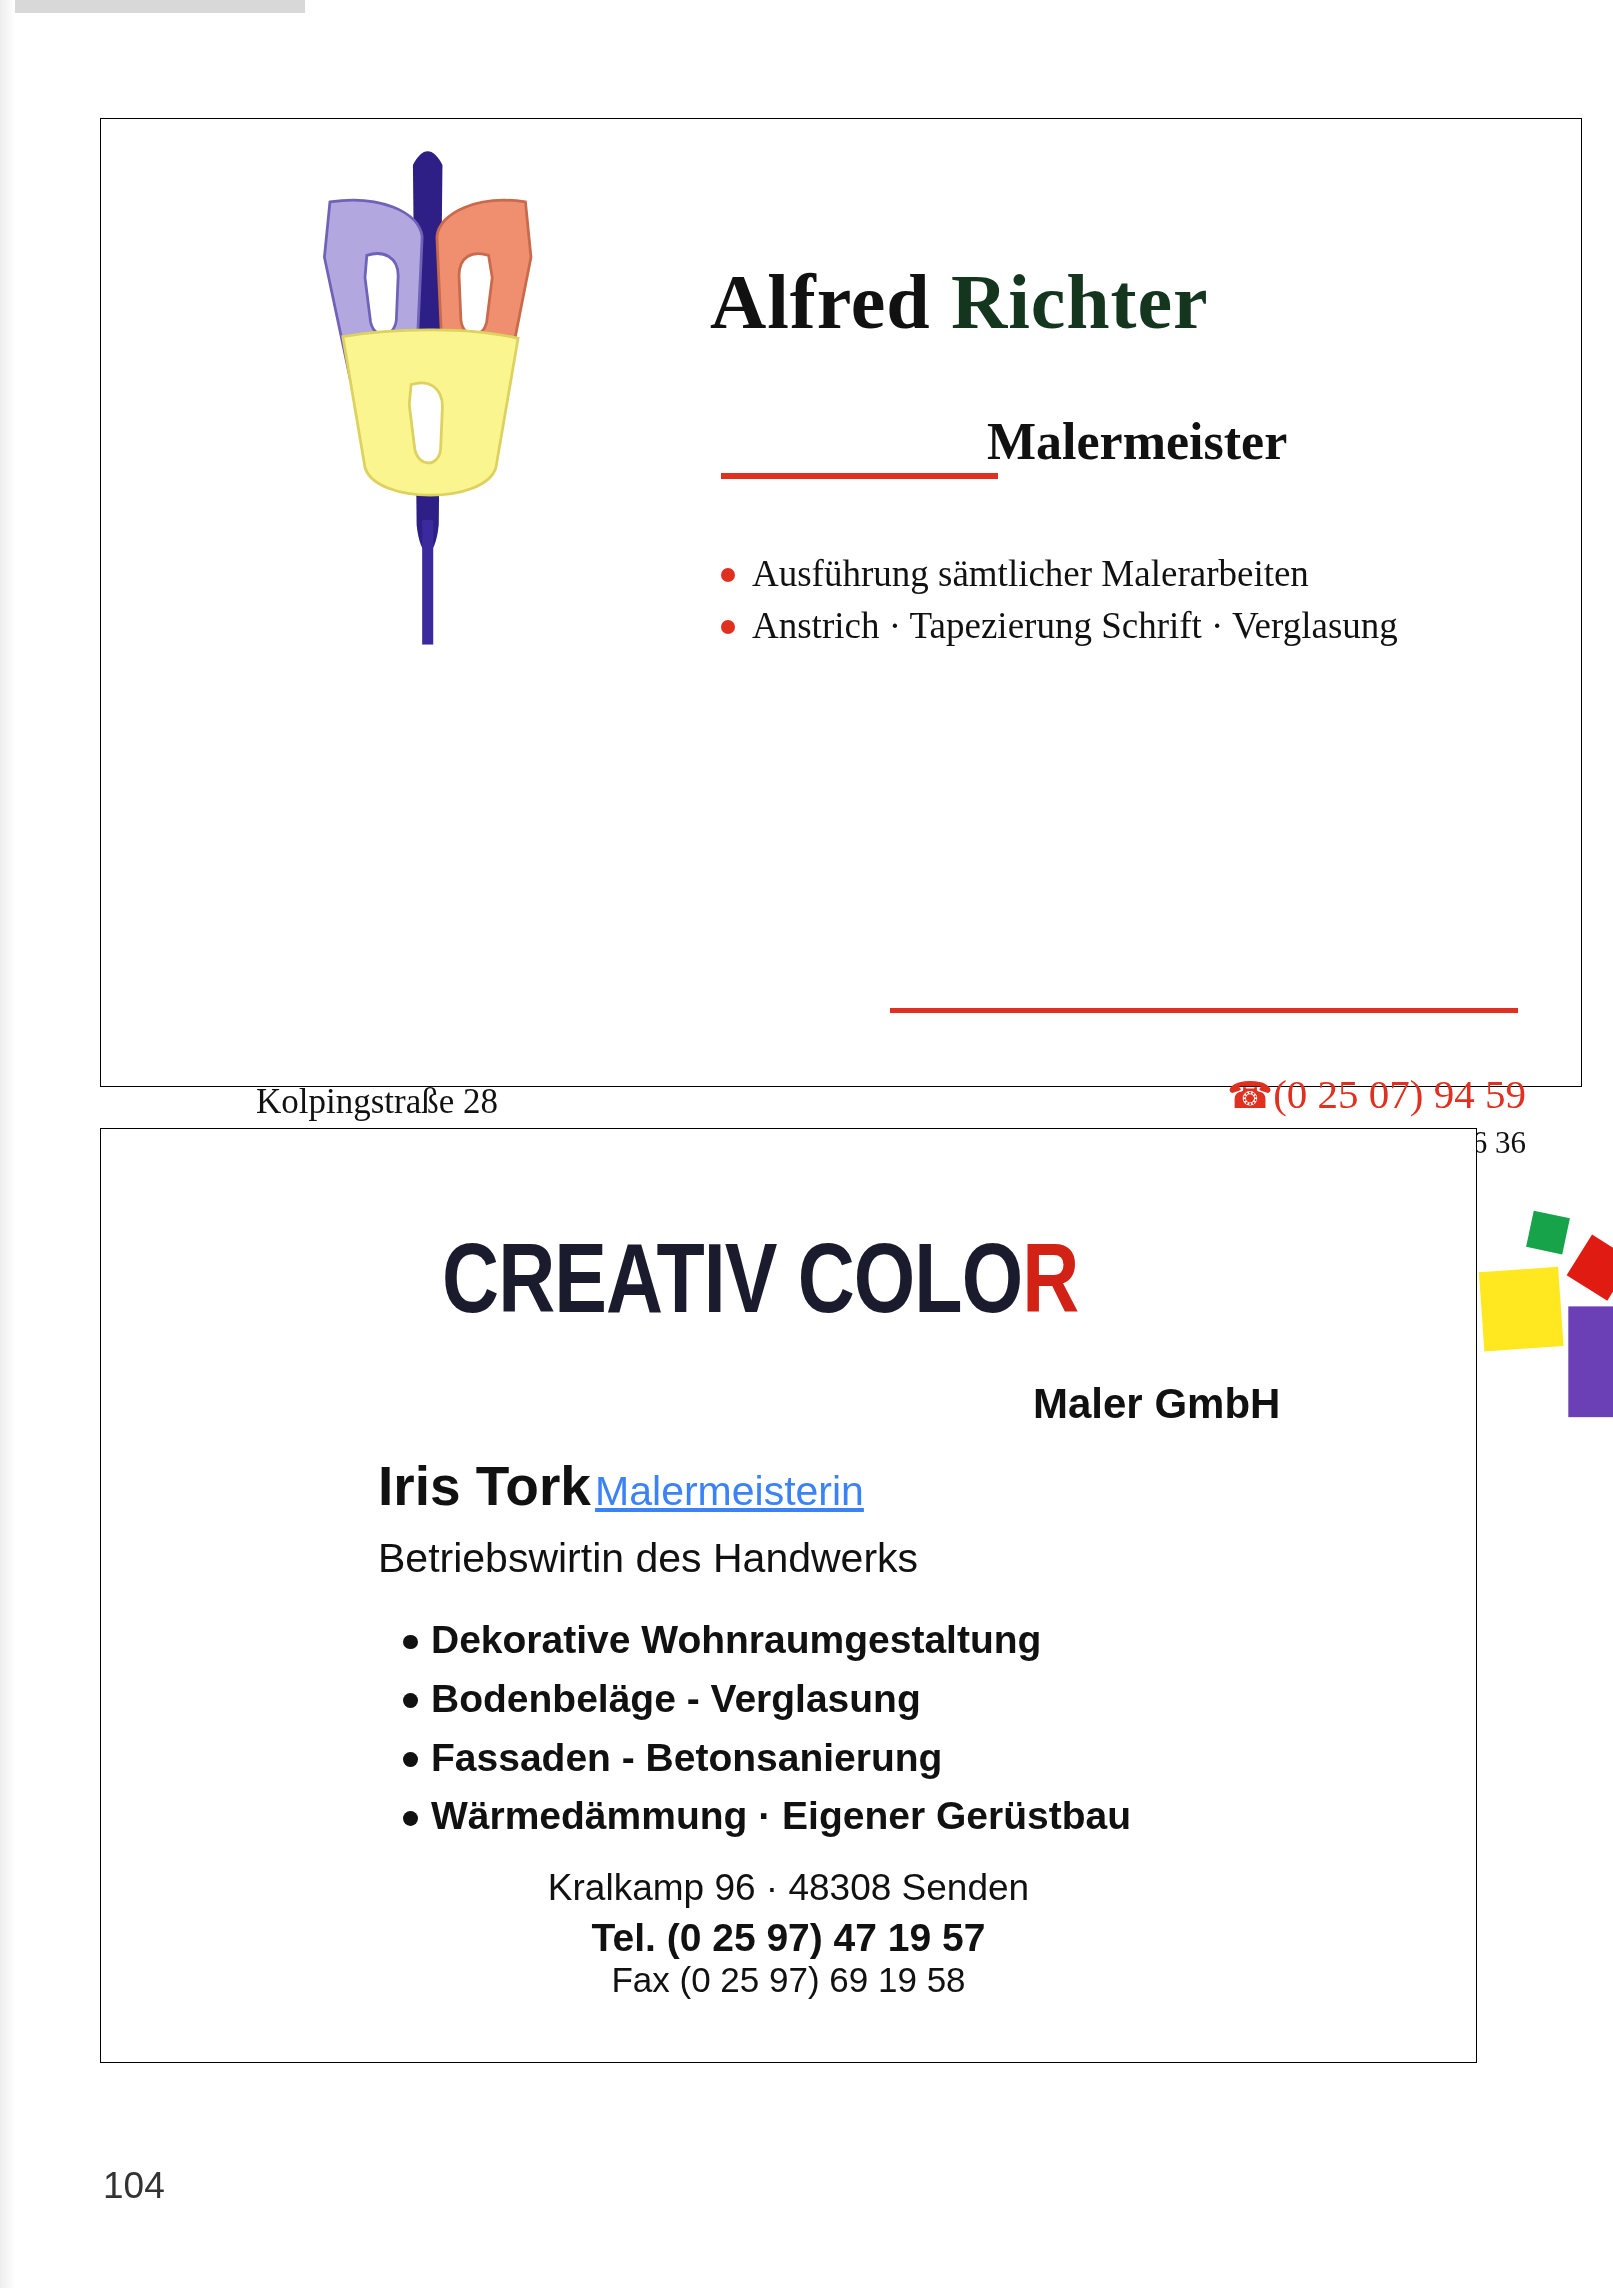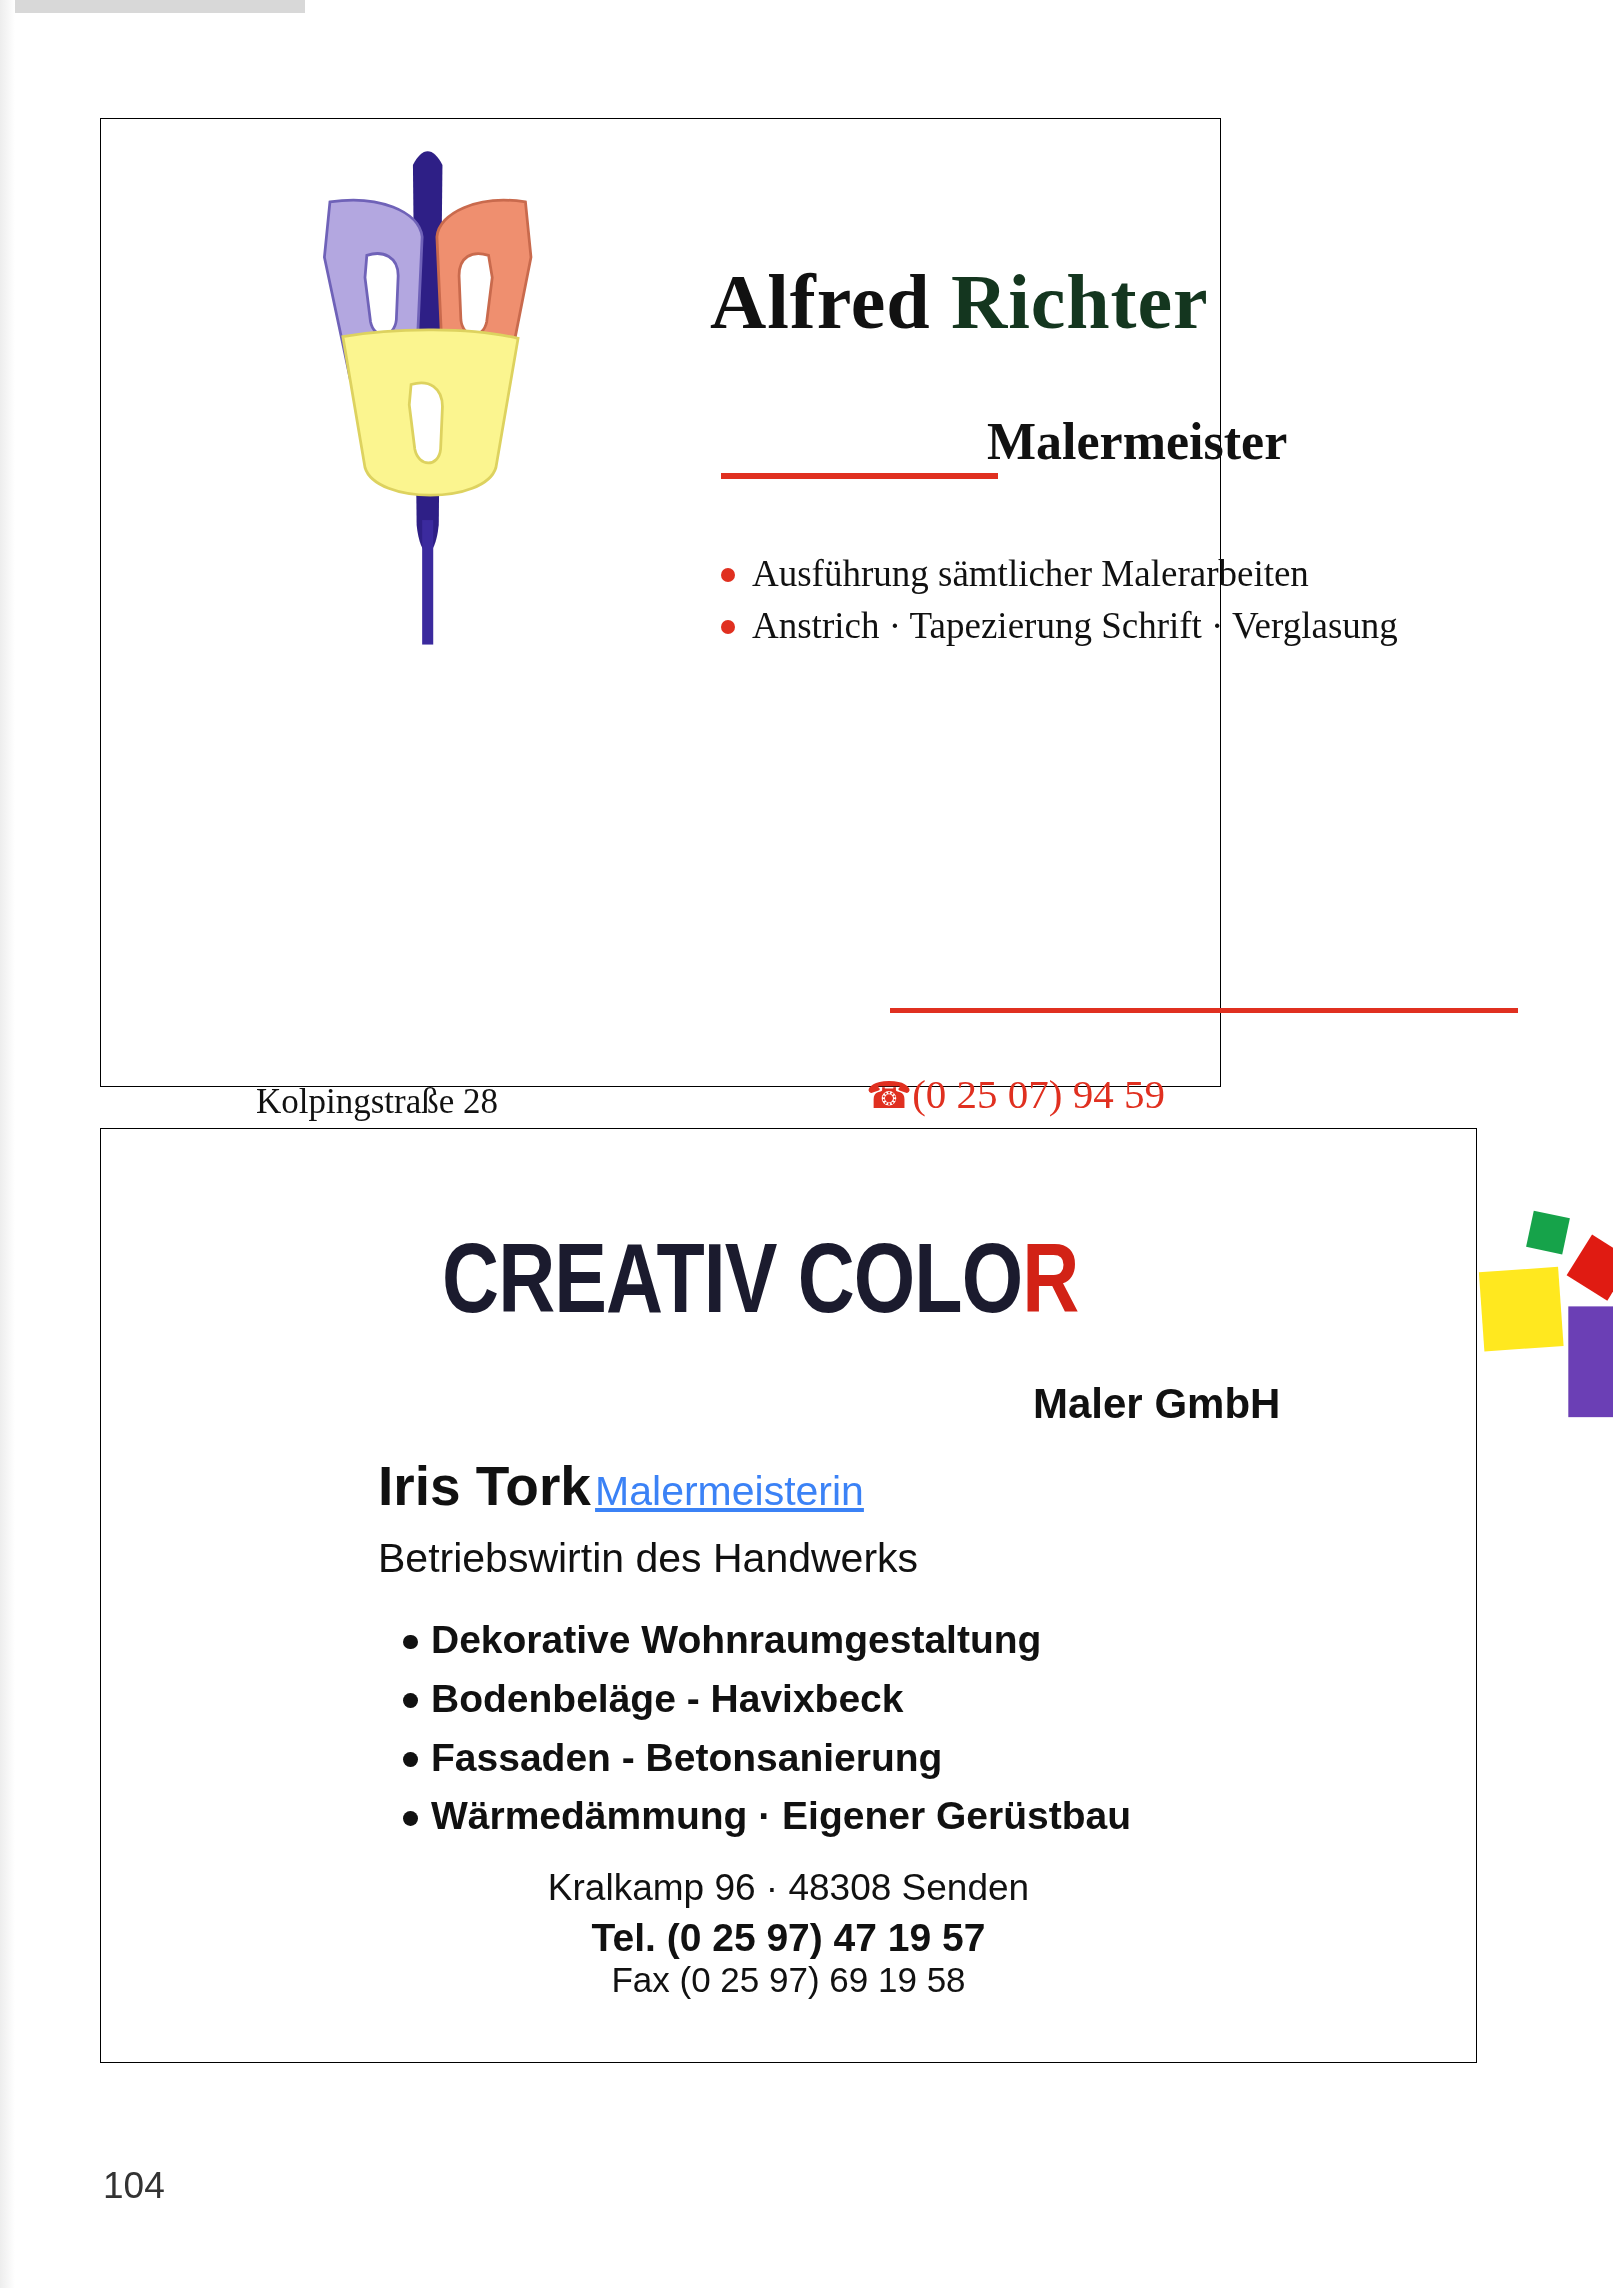--- a/index.html
+++ b/index.html
@@ -31,21 +31,21 @@
     left: 0; top: 0;
     width: 14.8px; height: 2289px;
     background: linear-gradient(to right,#ededed,#ffffff);
   }
 
   
   .ad1 {
     position: absolute;
     left: 100px;
     top: 118px;
-    width: 1121px;
+    width: 1482px;
     height: 969px;
     border: 1.8px solid #000;
     box-sizing: border-box;
     background: #fff;
   }
   .brush-art {
     position: absolute;
     left: 157px;
     top: 9.2px;
     width: 332px;
@@ -337,21 +337,21 @@
 
     <div class="cc-name">
       <span class="big">Iris Tork</span>
       <span class="small">Malermeisterin</span>
     </div>
 
     <div class="cc-role">Betriebswirtin des Handwerks</div>
 
     <ul class="cc-list">
       <li>Dekorative Wohnraumgestaltung</li>
-      <li>Bodenbeläge - Havixbeck</li>
+      <li>Bodenbeläge - Verglasung</li>
       <li>Fassaden - Betonsanierung</li>
       <li>Wärmedämmung · Eigener Gerüstbau</li>
     </ul>
 
     <div class="cc-contact">
       <div class="line1">Kralkamp 96 · 48308 Senden</div>
       <div class="line2">Tel. (0 25 97) 47 19 57</div>
       <div class="line3">Fax (0 25 97) 69 19 58</div>
     </div>
   </div>

